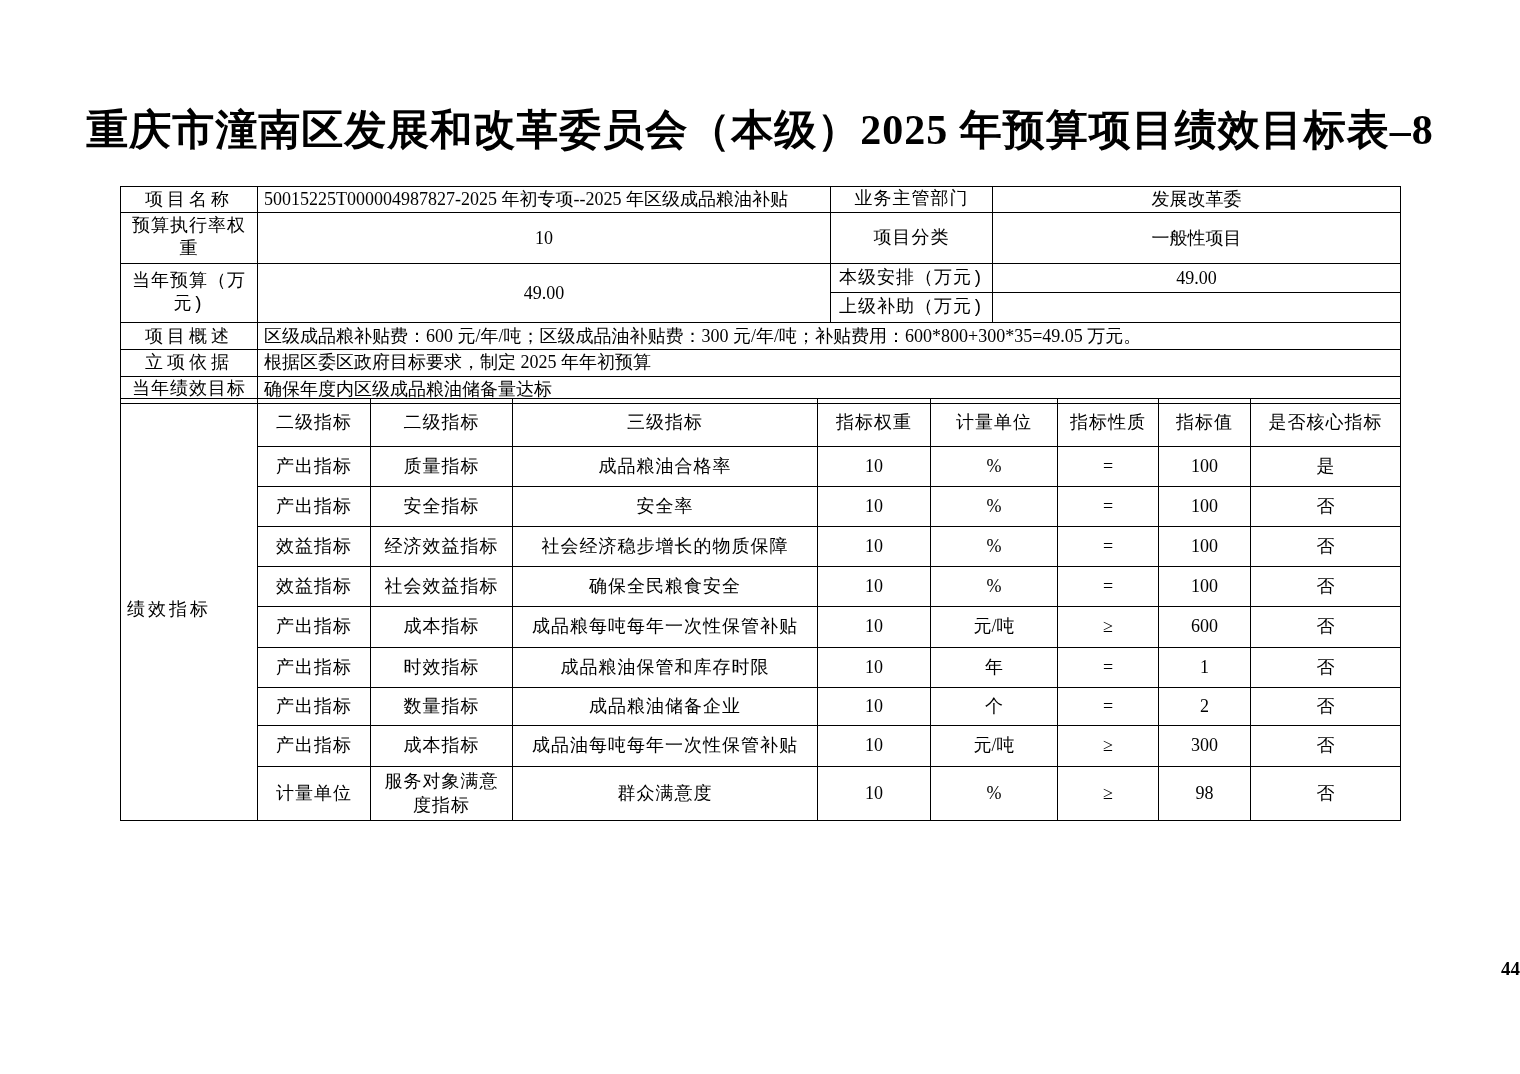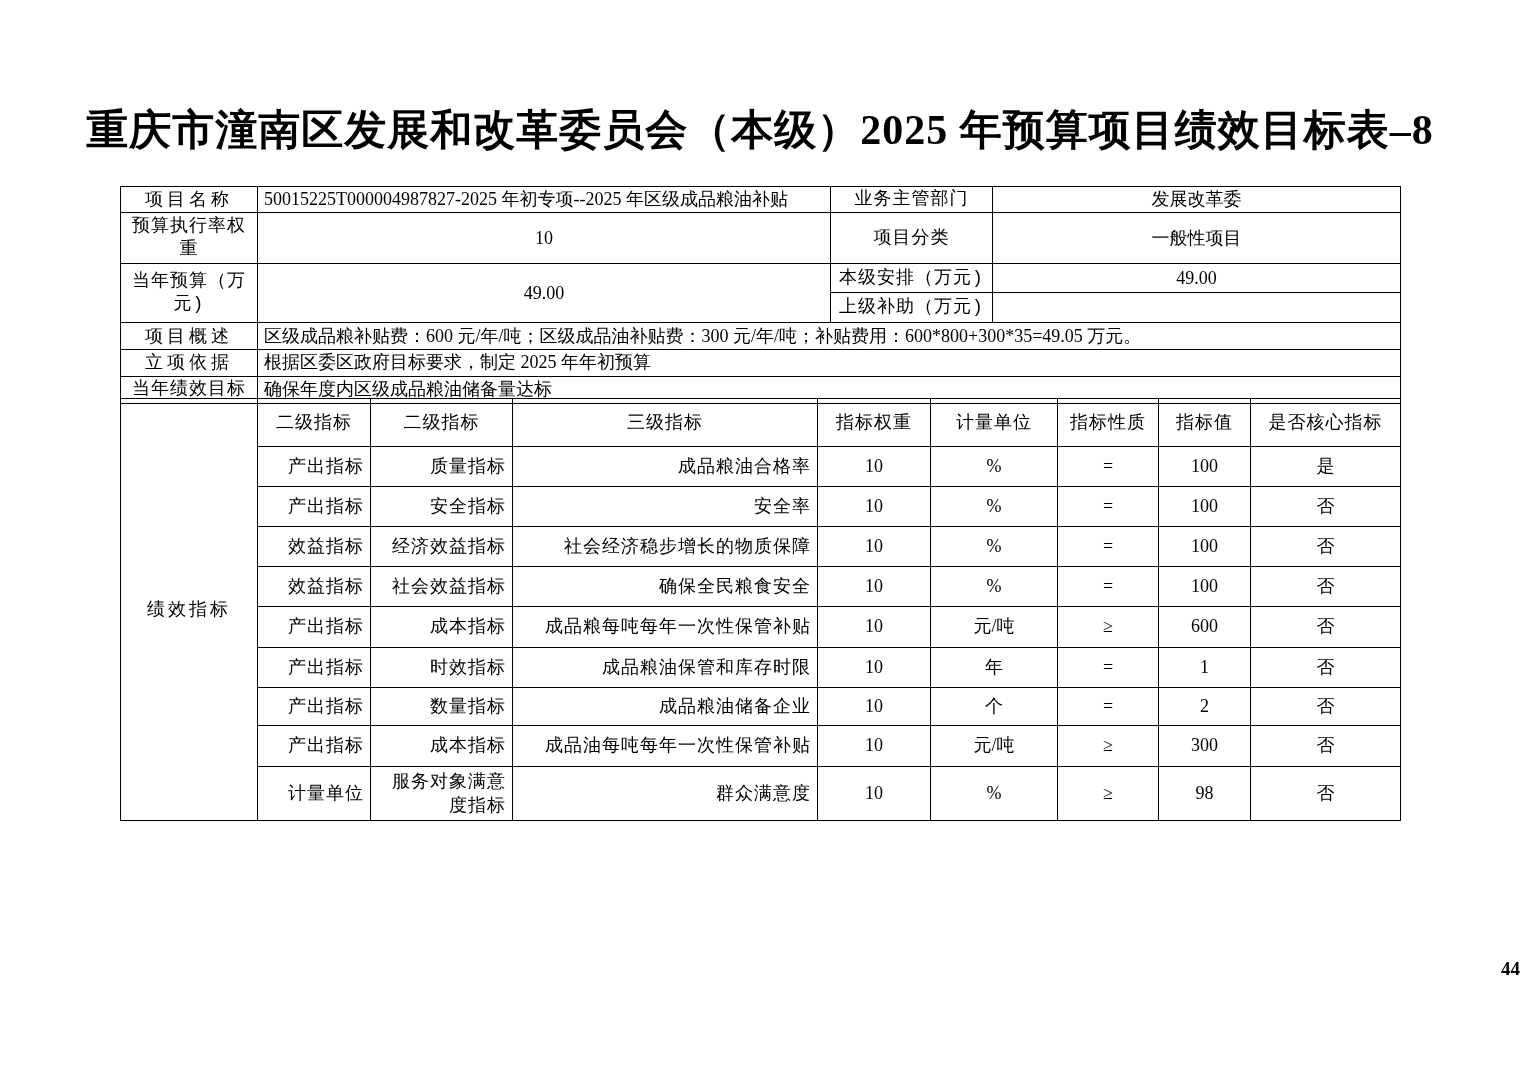--- a/index.html
+++ b/index.html
@@ -58,23 +58,23 @@
     overflow: hidden;
     line-height: 1.3;
   }
   #info-table { top: 186px; }
   #perf-table { top: 398px; }
 
   .c { text-align: center; margin-left: 16px; }
   .l { text-align: left; padding-left: 9px; }
   .lbl { text-align: center; letter-spacing: 1px; font-family: Liberation Mono, monospace; }
   .lbl-wide { text-align: center; letter-spacing: 4px; }
-  .seclbl { text-align: center; letter-spacing: 3px; }
+  .seclbl { text-align: left; letter-spacing: 3px; }
   .hdr { text-align: center; letter-spacing: 1px; }
-  .lv { text-align: right; padding-left: 10px; padding-right: 10px; letter-spacing: 1px; }
+  .lv { text-align: center; padding-left: 10px; padding-right: 10px; letter-spacing: 1px; }
 
   .pagenum {
     position: absolute;
     top: 958px;
     left: 0;
     width: 100%;
     text-align: right;
     font-size: 19px;
     font-weight: bold;
   }

